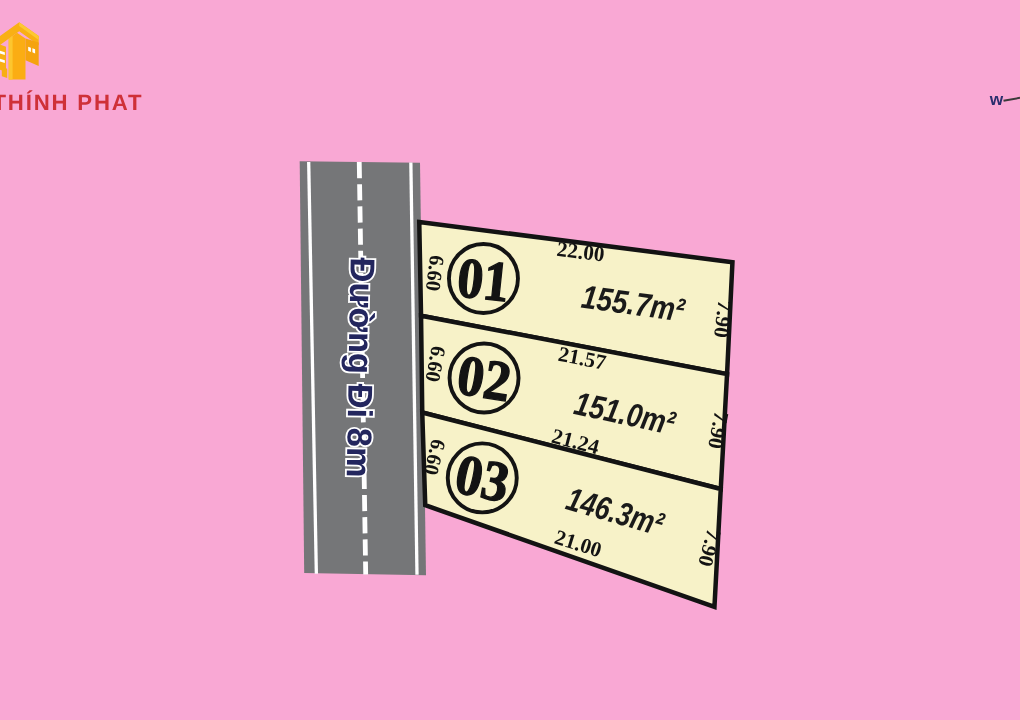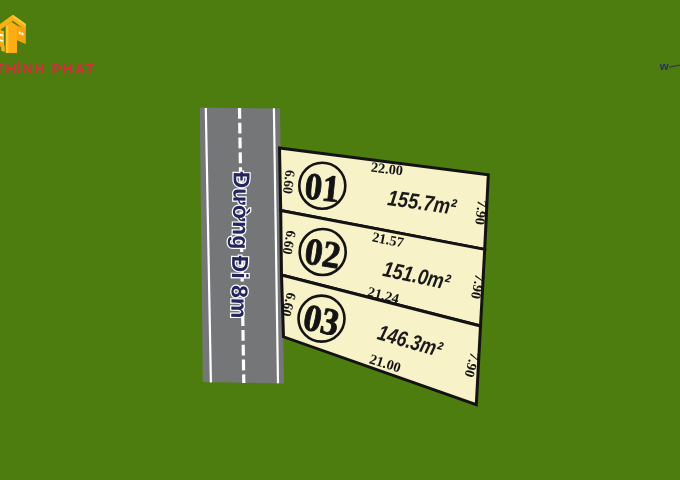--- a/index.html
+++ b/index.html
@@ -1,17 +1,17 @@
 <!DOCTYPE html>
 <html><head>
 <meta charset="utf-8">
 <style>
   html,body{margin:0;padding:0;background:#fff;}
   .ser{font-family:"Liberation Serif", serif;}
-  #page{position:relative;width:680px;height:480px;background:#4d7c0f;overflow:hidden;
+  #page{position:relative;width:680px;height:480px;background:#f9a8d4;overflow:hidden;
         font-family:"Liberation Sans", sans-serif;}
 </style>
 </head>
 <body>
 <div id="page">
 <svg width="680" height="480" viewBox="0 0 680 480">
 
   <g>
 
     <polygon points="-6,28.2 12.8,14.8 25.8,24.0 25.8,30.2 12.8,20.8 -6,34.4" fill="#f9b014"></polygon>

